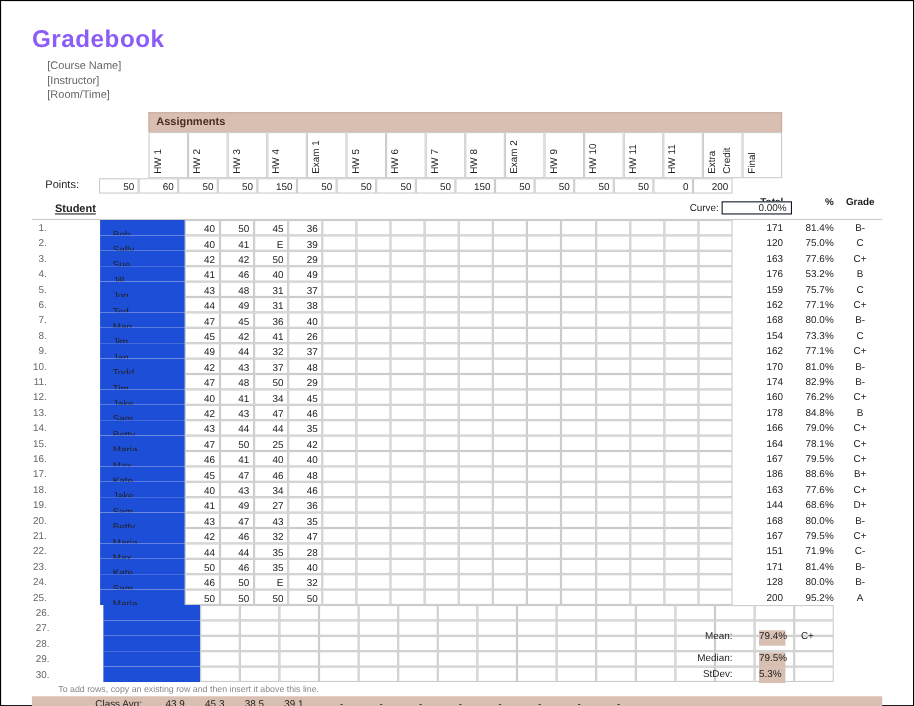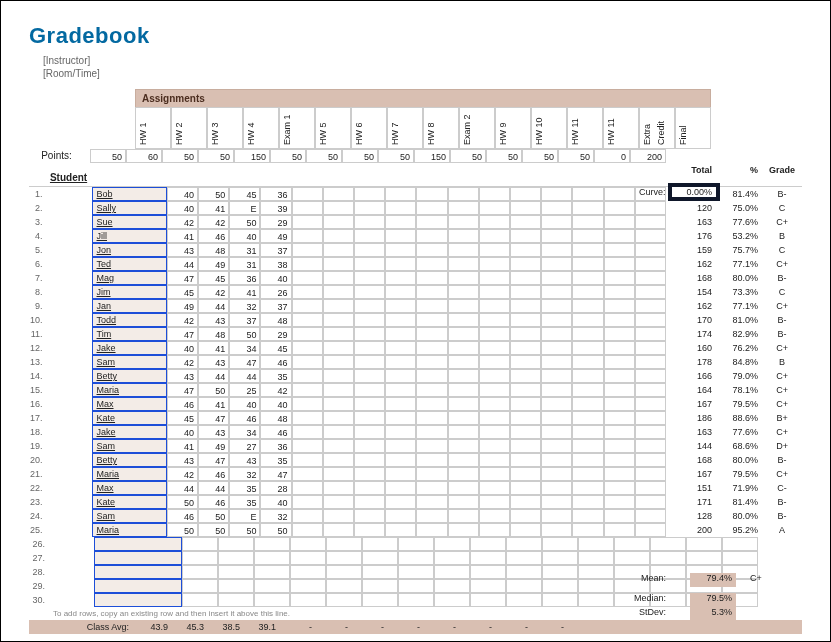--- a/index.html
+++ b/index.html
@@ -12,21 +12,21 @@
     color: #222;
   }
   .page {
     width: 831px;
     height: 642px;
     border: 1px solid #000;
     padding: 22px 28px 14px 28px;
     position: relative;
   }
   h1.title {
-    color: #0369a1;
+    color: #8b5cf6;
     font-size: 22px;
     font-weight: bold;
     margin: 0 0 6px 0;
     letter-spacing: 0.5px;
   }
   .meta { color: #666; margin: 0 0 2px 14px; font-size: 10px; }
   .main {
     display: flex;
     flex-direction: column;
     margin-top: 10px;
@@ -65,57 +65,58 @@
     border-bottom: none;
   }
   .points-label { text-align: center; padding-right: 6px; line-height:14px;}
   .student-band {
     font-weight: bold;
     padding: 3px 0 3px 4px;
     margin-top: 6px;
   }
   .rows { border-top: 1px solid #ccc; }
   .row { display: flex; height: 14px; }
-  .row .sname { border: 1px solid #1d4ed8; background: #f3ece7; height:14px; line-height:12px; font-size:9px;margin-left:47px;}
+  .row .sname { border: 7px solid #1d4ed8; background: #f3ece7; height:14px; line-height:12px; font-size:9px;margin-left:47px;}
   .row .rn { line-height:14px; font-size:9px;}
   .row.empty .sname { background: #f3ece7; }
   .totcol { margin-left: 10px; display:flex; }
   .totcell { width: 40px; text-align: right; padding-right: 4px; font-size:9px; line-height:14px;}
   .pctcell { width: 46px; text-align: right; padding-right: 4px; font-size:9px; line-height:14px;}
   .gradecell { width: 40px; text-align: center; font-size:9px; line-height:14px;}
   .tothead { font-weight: bold; }
   .footnote { font-size: 8px; color: #888; margin: 2px 0 2px 24px; }
   .summary {
     background: #d9bfb2;
     display: flex;
     flex-direction: column;
     padding: 0;
   }
   .summary .srow { display:flex; height:14px;}
   .summary .slabel { width:106px; text-align:right; padding-right:6px; font-size:9px; line-height:14px;}
   .summary .sval { width:36px; text-align:right; padding-right:3px; font-size:9px; line-height:14px;}
   .curve { position:absolute; right:110px; top:182px; font-size:9px;}
-  .curve .box { display:inline-block; border:4px solid #0f172a; background:#fff; width:52px; text-align:right; padding-right:4px;}
+  .curve .box { display:inline-block; border:1px solid #0f172a; background:#fff; width:64px; text-align:right; padding-right:4px;}
   .rightsum {
     position: absolute;
     right: 40px;
     bottom: 20px;
     width: 160px;
     font-size: 9px;
   }
   .rightsum .rsrow { display:flex; height:14px; }
   .rightsum .rslab { width:60px; text-align:right; padding-right:24px;}
-  .rightsum .rsval { width:46px; text-align:right; background:#d9bfb2; padding-right:4px;}
+  .rightsum .rsval { width:24px; text-align:right; background:#d9bfb2; padding-right:4px;}
   .rightsum .rsgrade { width:40px; text-align:center;}
 </style>
 </head>
 <body>
 
 <div class="page">
   <h1 class="title">Gradebook</h1>
+  <div class="meta">[Course Name]</div>
   <div class="meta">[Instructor]</div>
   <div class="meta">[Room/Time]</div>
 
   <div class="main">
     <div class="assign-band">Assignments</div>
 
     <div class="assign-row">
       <div class="leftpad"></div>
       <div id="assign-names" style="display:flex;">
           <div class="acell header">HW 1</div>

